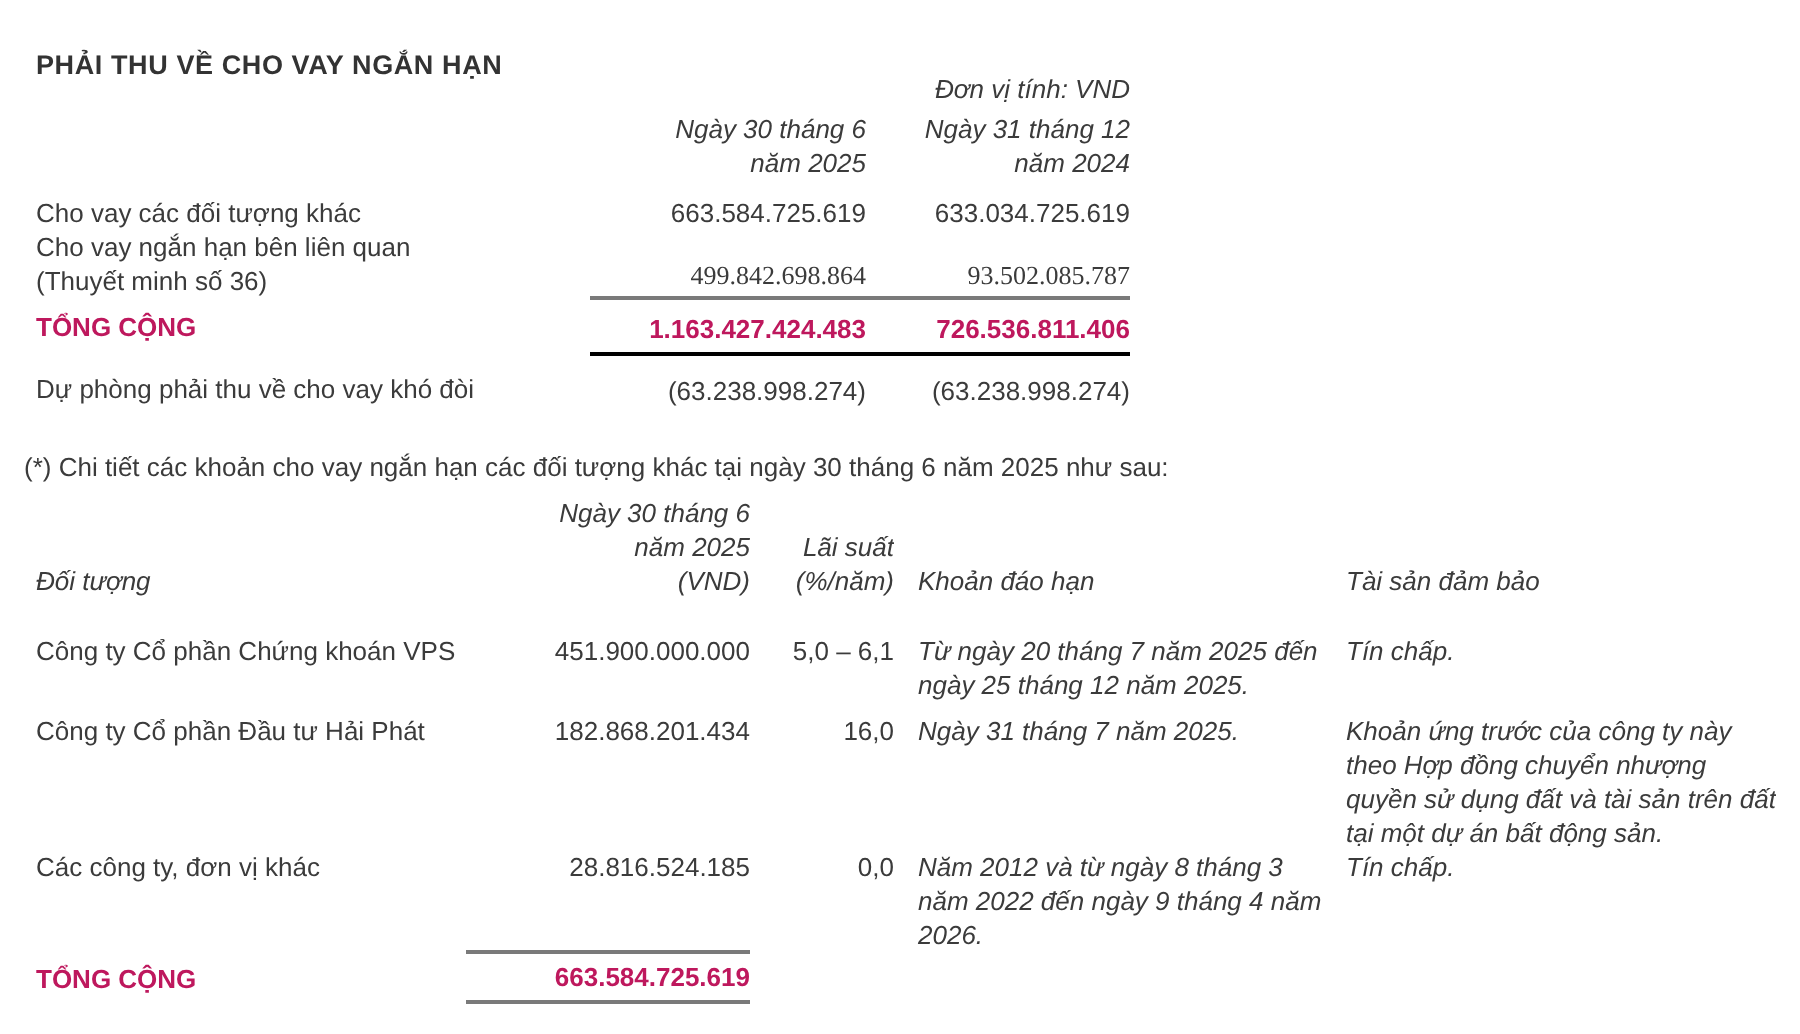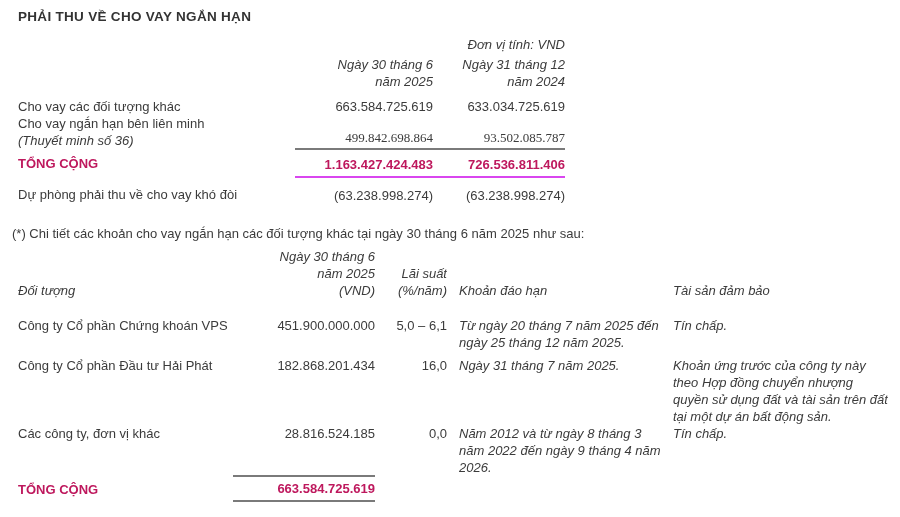--- a/index.html
+++ b/index.html
@@ -6,41 +6,41 @@
   .page {
     position:relative;
     width:900px; height:517px;
     background:#ffffff;
     font-family:"Liberation Sans", sans-serif;
     font-size:13px; line-height:17px;
     color:#3b3b3b;
     overflow:hidden;
   }
   .b { font-weight:bold; color:#be185d; }
-  .it { font-style:italic; }
+  .it { }
   .title {
-    position:absolute; left:18px; top:8px;
+    position:absolute; left:18px; top:24px;
     font-weight:bold; font-size:13.5px; letter-spacing:0.3px; color:#333333;
   }
   .unit-note {
     position:absolute; left:18px; top:36px; width:547px;
     text-align:right; font-style:italic;
   }
   table { border-collapse:collapse; table-layout:fixed; }
   td { padding:0; vertical-align:top; overflow:hidden; }
   .num { text-align:right; }
   .pre { white-space:pre-line; }
 
   
   .t1 { position:absolute; left:18px; top:56px; width:547px; }
   .t1 .hdr { font-style:italic; padding-bottom:8px; }
   .t1 .bot { vertical-align:bottom; }
   .t1 .line  { border-bottom:2px solid #7a7a7a; padding-bottom:2px;font-family:Liberation Serif, serif; }
   .t1 .total td { padding-top:6px; }
-  .t1 .total .num { border-bottom:2px solid #d946ef; padding-bottom:3px; }
+  .t1 .total .num { border-bottom:2px solid #000000; padding-bottom:3px; }
   .t1 .prov td { padding-top:9px; }
 
   
   .note { position:absolute; left:12px; top:225px; width:860px; }
 
   
   .t2 { position:absolute; left:18px; top:248px; width:870px; }
   .t2 .h td { vertical-align:bottom; font-style:italic; }
   .t2 .pad { padding-left:12px;font-style:italic; }
   .t2 .r1 td { padding-top:18px; padding-bottom:6px; }
@@ -76,21 +76,21 @@
       </tr>
     </thead>
     <tbody>
       <tr>
         <td>Cho vay các đối tượng khác</td>
         <td class="num">663.584.725.619</td>
         <td class="num">633.034.725.619</td>
       </tr>
       <tr>
         <td>
-          <div>Cho vay ngắn hạn bên liên minh</div>
+          <div>Cho vay ngắn hạn bên liên quan</div>
           <div class="it">(Thuyết minh số 36)</div>
         </td>
         <td class="num bot line">499.842.698.864</td>
         <td class="num bot line">93.502.085.787</td>
       </tr>
       <tr class="total">
         <td class="b">TỔNG CỘNG</td>
         <td class="num b">1.163.427.424.483</td>
         <td class="num b">726.536.811.406</td>
       </tr>

